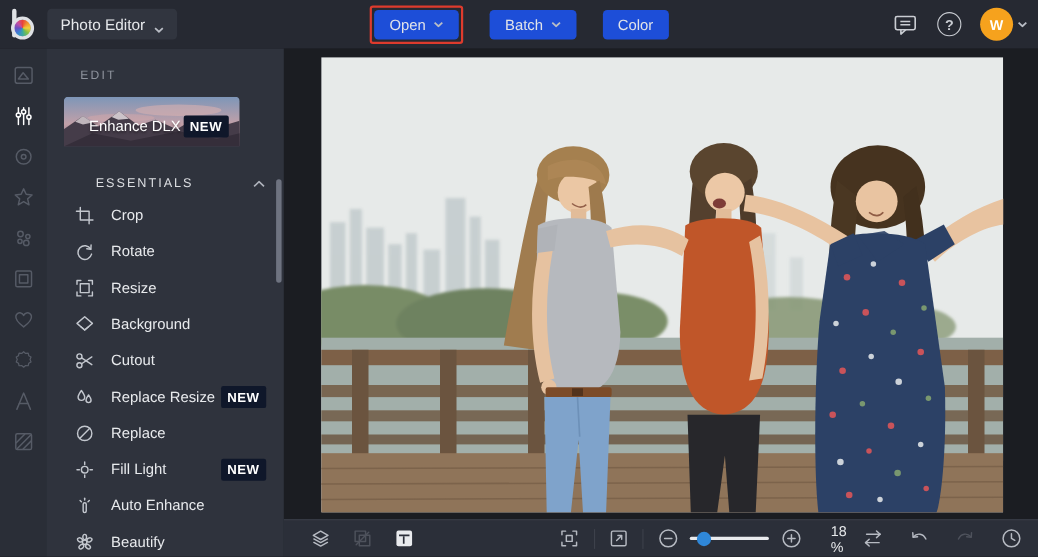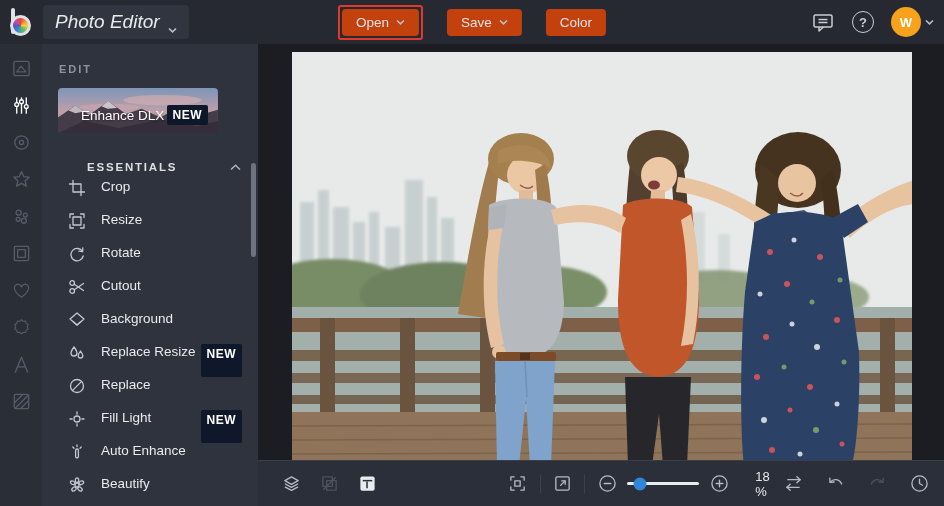--- a/index.html
+++ b/index.html
@@ -8,24 +8,24 @@
 
   
   .header { position: absolute; top:0; left:0; width:944px; height:44px;
     background:#262932; display:flex; align-items:center; z-index:30; }
   .logo { width:26px; height:28px; margin:0 8px 0 9px; position:relative; }
   .logo .stem { position:absolute; left:2px; top:0; width:4px; height:26px; background:#dfe1e5; border-radius:2px; }
   .logo .wheel { position:absolute; left:1px; top:7px; width:21px; height:21px; border-radius:50%;
     border:3.5px solid #dfe1e5;
     background: conic-gradient(#e8433b,#f0932f,#f2d03a,#7fbf46,#3aa9a0,#3b7fd4,#6a4fc0,#c04fa8,#e8433b); }
   .app-btn { display:flex; align-items:flex-end; gap:8px; background:#31353f; color:#e6e8eb;
-    font-size:19px; padding:6px 12px; border-radius:4px; cursor:pointer;font-style:italic; }
+    font-size:14px; padding:6px 12px; border-radius:4px; cursor:pointer; }
   .center-actions { position:absolute; left:50%; transform:translateX(-50%);
     display:flex; align-items:center; gap:24px; }
-  .hbtn { display:flex; align-items:center; gap:7px; background:#c2410c; color:#e2e4e8;
+  .hbtn { display:flex; align-items:center; gap:7px; background:#1d4ed8; color:#e2e4e8;
     font-size:13.5px; padding:6px 14px; border-radius:4px; cursor:pointer; }
   .annotation { border:2px solid #de3b2d; border-radius:3px; padding:2px; }
   .chev { width:9px; height:6px; }
   .chev polyline { fill:none; stroke:#b9bdc5; stroke-width:1.6; }
   .right-actions { position:absolute; right:10px; display:flex; align-items:center; gap:17px; }
   .hicon { color:#c9ccd2; cursor:pointer; display:flex; align-items:center; }
   .help-circle { width:22px; height:22px; border:1.6px solid #c9ccd2; border-radius:50%;
     display:flex; align-items:center; justify-content:center; font-size:13px; font-weight:bold; color:#c9ccd2; }
   .avatar-wrap { display:flex; align-items:center; gap:4px; cursor:pointer; }
   .avatar { width:30px; height:30px; border-radius:50%; background:#f6a21d; color:#fff;
@@ -34,47 +34,47 @@
   
   .rail { position:absolute; left:0; top:44px; bottom:0; width:42px; background:#2a2e37;
     display:flex; flex-direction:column; align-items:center; padding-top:13px; gap:15px; z-index:20; }
   .rail-item { width:22px; height:22px; color:#565b66; cursor:pointer; display:flex; align-items:center; justify-content:center; }
   .rail-item.active { color:#ffffff; }
   .rail-item svg { width:21px; height:21px; }
   .ric { fill:none; stroke:currentColor; stroke-width:1.4; stroke-linecap:round; stroke-linejoin:round; }
 
   
   .sidebar { position:absolute; left:42px; top:44px; bottom:0; width:216px; background:#2f333d; z-index:20; }
-  .side-label { font-size:11px; letter-spacing:2px; color:#8e939d; margin:19px 0 0 17px;font-weight:bold; }
+  .side-label { font-size:11px; letter-spacing:2px; color:#8e939d; margin:19px 0 0 31px; }
   .banner { position:relative; margin:13px 16px 0 16px; width:160px; height:53px;
     border-radius:4px; overflow:hidden; cursor:pointer;text-decoration:underline; }
   .banner svg { position:absolute; inset:0; }
   .banner-title { position:absolute; left:23px; top:50%; transform:translateY(-50%);
     color:#fff; font-size:13.5px; text-shadow:0 1px 2px rgba(0,0,0,.4); }
   .badge { background:#0f172a; color:#fff; font-size:12px; font-weight:bold; letter-spacing:.5px;
     padding:3px 6px; border-radius:2px; }
   .banner .badge { position:absolute; right:10px; top:50%; transform:translateY(-50%); }
   .section-head { display:flex; align-items:center; justify-content:space-between;
     margin:20px 17px 6px 17px; cursor:pointer; }
-  .section-title { font-size:11.5px; font-weight:bold; letter-spacing:1.8px; color:#dcdee2;padding-left:28px; }
+  .section-title { font-size:11.5px; font-weight:normal; letter-spacing:1.8px; color:#dcdee2;padding-left:28px; }
   .menu { list-style:none; }
-  .menu-item { display:flex; height:33px; padding:0 16px 0 26px;
+  .menu-item { display:flex; align-items:center; height:33px; padding:0 16px 0 26px;
     cursor:pointer; color:#e8eaed; }
   .menu-item svg { width:18px; height:18px; margin-right:15px; color:#c3c7ce; flex:none; }
   .mic { fill:none; stroke:currentColor; stroke-width:1.3; stroke-linecap:round; stroke-linejoin:round; }
   .menu-label { font-size:13.5px; flex:1; }
   .scroll-thumb { position:absolute; right:2px; top:119px; width:5px; height:94px;
     border-radius:3px; background:#6e7380; cursor:grab; }
 
   
   .canvas { position:absolute; left:258px; top:44px; right:0; bottom:0; background:#1b1d22; }
   .photo { position:absolute; left:34px; top:8px; width:620px; height:414px; cursor:move; }
 
   
-  .bottombar { position:absolute; left:0; right:0; bottom:0; height:46px; background:#2b2f39;
+  .bottombar { position:absolute; left:0; right:0; bottom:0; height:34px; background:#2b2f39;
     border-top:1px solid #3a3e48; display:flex; align-items:center; padding:0 14px 0 24px; }
   .bic { fill:none; stroke:currentColor; stroke-width:1.4; stroke-linecap:round; stroke-linejoin:round; }
   .tool { width:22px; height:22px; display:flex; align-items:center; justify-content:center;
     color:#b6bac2; cursor:pointer; }
   .tool.dim { color:#4e525c; }
   .tool svg { width:19px; height:19px; }
   .vsep { width:1px; height:18px; background:#3d414b; margin:0 12px; }
   .zoom-slider { width:80px; height:3px; background:#e9ebee; border-radius:2px;
     position:relative; margin:0 10px; cursor:pointer; }
   .zoom-handle { position:absolute; left:18%; top:50%; transform:translate(-50%,-50%);
@@ -101,21 +101,21 @@
   <div class="center-actions">
     <span class="annotation">
       <span class="hbtn">
         <span>Open</span>
         <svg class="chev" viewBox="0 0 9 6">
             <polyline points="1,1.5 4.5,4.8 8,1.5"></polyline>
           </svg>
       </span>
     </span>
     <span class="hbtn">
-      <span>Save</span>
+      <span>Batch</span>
       <svg class="chev" viewBox="0 0 9 6">
           <polyline points="1,1.5 4.5,4.8 8,1.5"></polyline>
         </svg>
     </span>
     <span class="hbtn">
       <span>Color</span>
     </span>
   </div>
 
   <div class="right-actions">
@@ -272,57 +272,57 @@
           <g class="mic">
             <path d="M5 1.5 L5 13 L16.5 13"></path>
             <path d="M1.5 5 L13 5 L13 16.5"></path>
           </g>
         </svg>
       <span class="menu-label">Crop</span>
     </li>
     <li class="menu-item">
       <svg viewBox="0 0 18 18">
           <g class="mic">
+            <path d="M14.5 6.5 A6.2 6.2 0 1 0 15.2 11"></path>
+            <polyline points="14.8,2.8 14.6,6.6 10.9,6.2"></polyline>
+          </g>
+        </svg>
+      <span class="menu-label">Rotate</span>
+    </li>
+    <li class="menu-item">
+      <svg viewBox="0 0 18 18">
+          <g class="mic">
             <rect x="5" y="5" width="8" height="8"></rect>
             <path d="M2 5.5 L2 2 L5.5 2"></path>
             <path d="M12.5 2 L16 2 L16 5.5"></path>
             <path d="M16 12.5 L16 16 L12.5 16"></path>
             <path d="M5.5 16 L2 16 L2 12.5"></path>
           </g>
         </svg>
       <span class="menu-label">Resize</span>
     </li>
     <li class="menu-item">
       <svg viewBox="0 0 18 18">
           <g class="mic">
-            <path d="M14.5 6.5 A6.2 6.2 0 1 0 15.2 11"></path>
-            <polyline points="14.8,2.8 14.6,6.6 10.9,6.2"></polyline>
-          </g>
-        </svg>
-      <span class="menu-label">Rotate</span>
+            <path d="M9 2 L16 8 L9 14 L2 8 Z"></path>
+            <path d="M5.5 11 L9 14 L12.5 11"></path>
+          </g>
+        </svg>
+      <span class="menu-label">Background</span>
     </li>
     <li class="menu-item">
       <svg viewBox="0 0 18 18">
           <g class="mic">
             <circle cx="4.2" cy="5" r="2.3"></circle>
             <circle cx="4.2" cy="13" r="2.3"></circle>
             <line x1="6.2" y1="6.3" x2="15.5" y2="12.5"></line>
             <line x1="6.2" y1="11.7" x2="15.5" y2="5.5"></line>
           </g>
         </svg>
       <span class="menu-label">Cutout</span>
-    </li>
-    <li class="menu-item">
-      <svg viewBox="0 0 18 18">
-          <g class="mic">
-            <path d="M9 2 L16 8 L9 14 L2 8 Z"></path>
-            <path d="M5.5 11 L9 14 L12.5 11"></path>
-          </g>
-        </svg>
-      <span class="menu-label">Background</span>
     </li>
     <li class="menu-item">
       <svg viewBox="0 0 18 18">
           <g class="mic">
             <path d="M6 3 C7.8 5.5 9 7.3 9 9 a3 3 0 0 1 -6 0 C3 7.3 4.2 5.5 6 3 Z"></path>
             <path d="M12.5 7 C13.9 9 14.8 10.4 14.8 11.7 a2.3 2.3 0 0 1 -4.6 0 C10.2 10.4 11.1 9 12.5 7 Z"></path>
           </g>
         </svg>
       <span class="menu-label">Replace Resize</span>
       <span class="badge">NEW</span>

